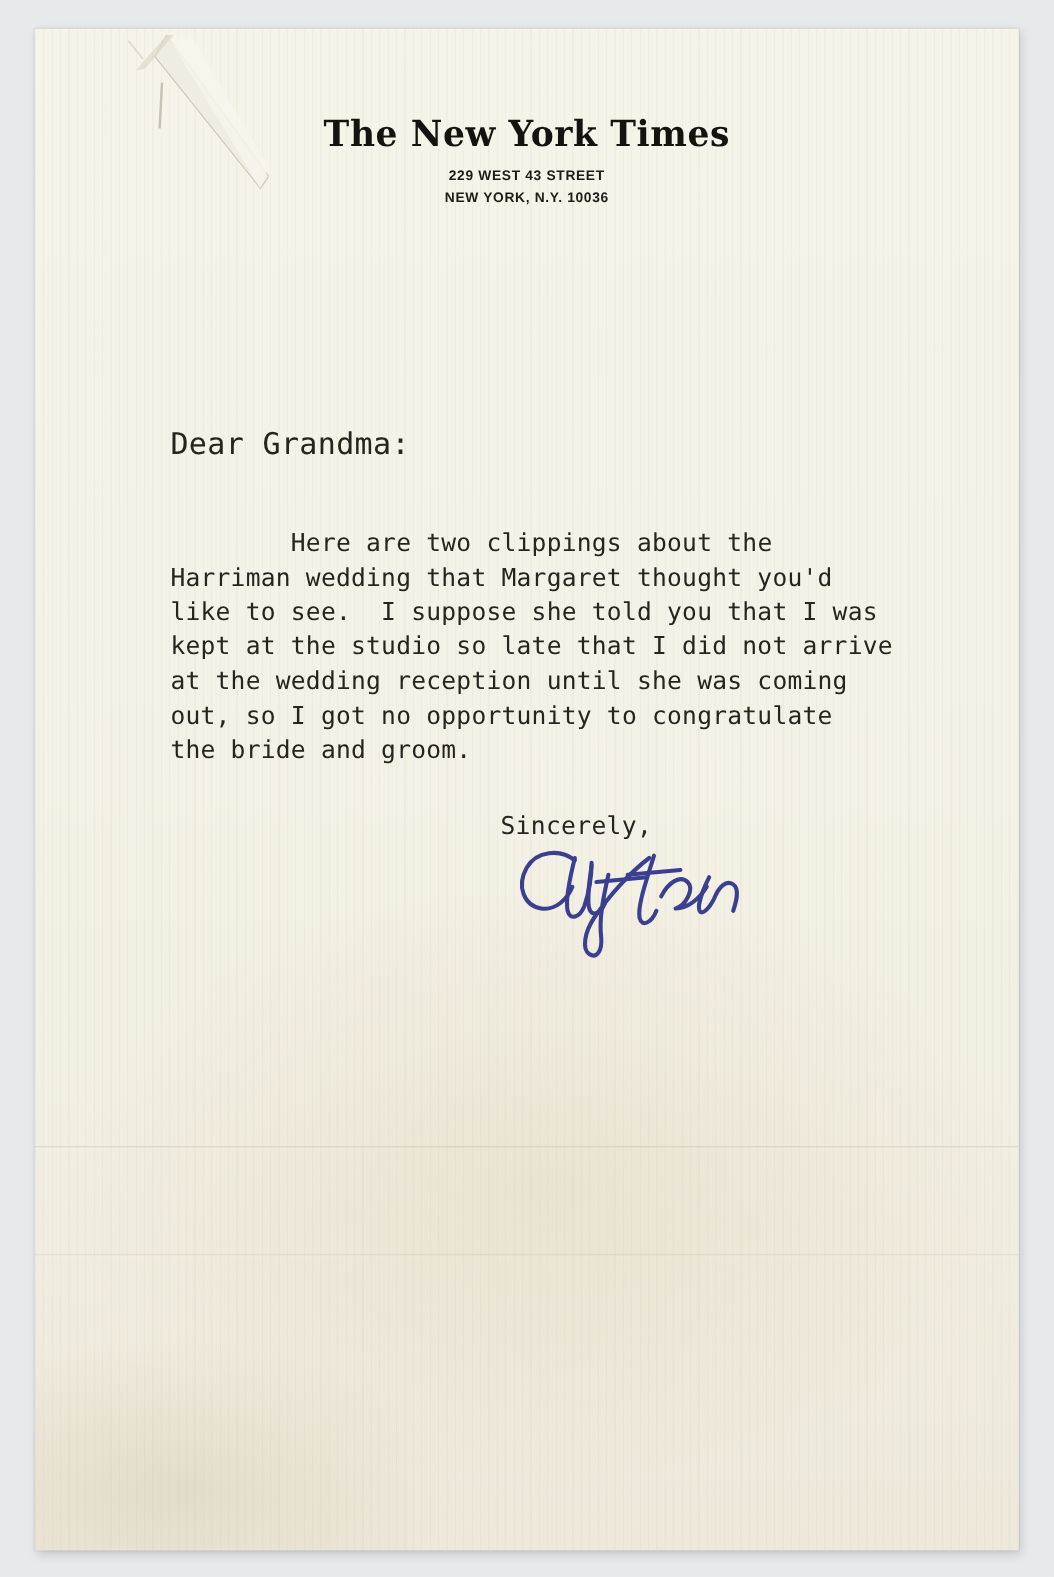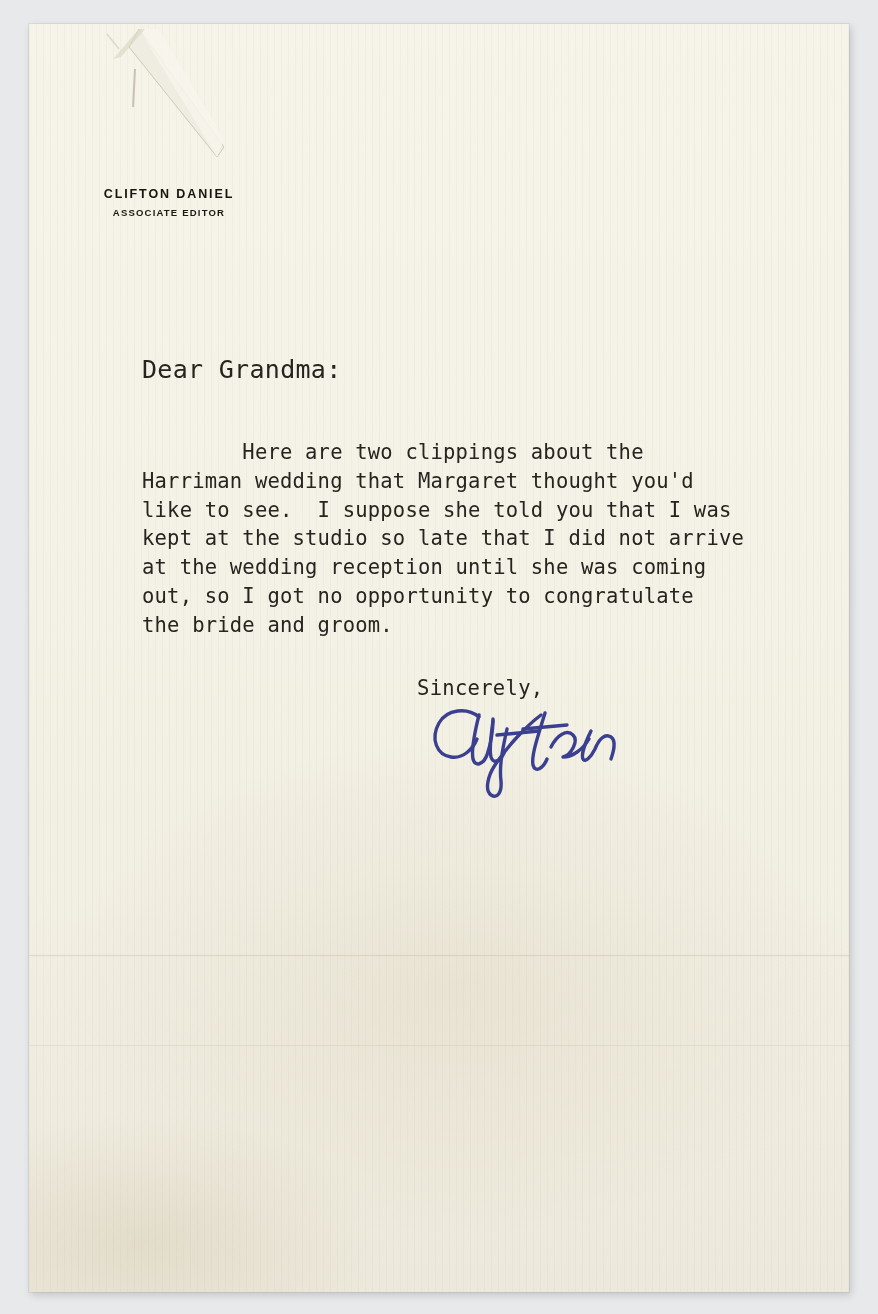--- a/index.html
+++ b/index.html
@@ -200,25 +200,28 @@
     <svg class="tape" viewBox="0 0 125 135" xmlns="http://www.w3.org/2000/svg">
       <polygon points="40,0 125,118 118,128 30,18" fill="#efece1" stroke="#cfc9b6" stroke-width="1"></polygon>
       <polygon points="40,0 60,0 125,110 118,128" fill="#f7f5ec" opacity="0.85"></polygon>
       <polygon points="22,28 46,0 40,0 14,30" fill="#ddd8c8" opacity="0.7"></polygon>
       <path d="M36 40 L34 78" stroke="#b9b2a0" stroke-width="2" fill="none" opacity="0.75"></path>
       <path d="M8 5 L20 20" stroke="#cfc8b6" stroke-width="1.5" fill="none" opacity="0.6"></path>
     </svg>
 
     <div class="content">
 
-
-      <div class="editor-block">
-        <div class="editor-name">CLIFTON DANIEL</div>
-        <div class="editor-role">ASSOCIATE EDITOR</div>
+      <div class="masthead">
+        <div class="masthead-title">The New York Times</div>
+        <div class="masthead-addr">
+          <div>229 WEST 43 STREET</div>
+          <div>NEW YORK, N.Y. 10036</div>
+        </div>
       </div>
+
 
 
       <div class="typed salutation">Dear Grandma:</div>
 
       <div class="typed body-para">        Here are two clippings about the
 Harriman wedding that Margaret thought you'd
 like to see.  I suppose she told you that I was
 kept at the studio so late that I did not arrive
 at the wedding reception until she was coming
 out, so I got no opportunity to congratulate

